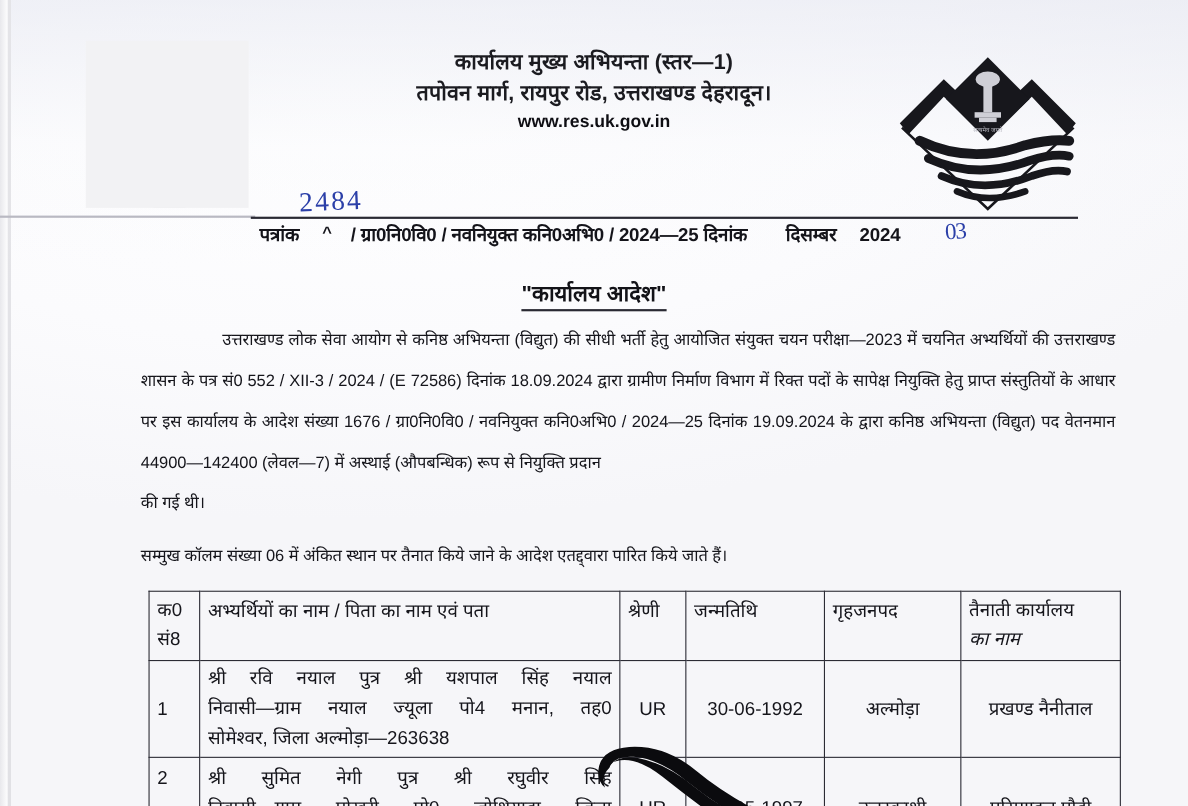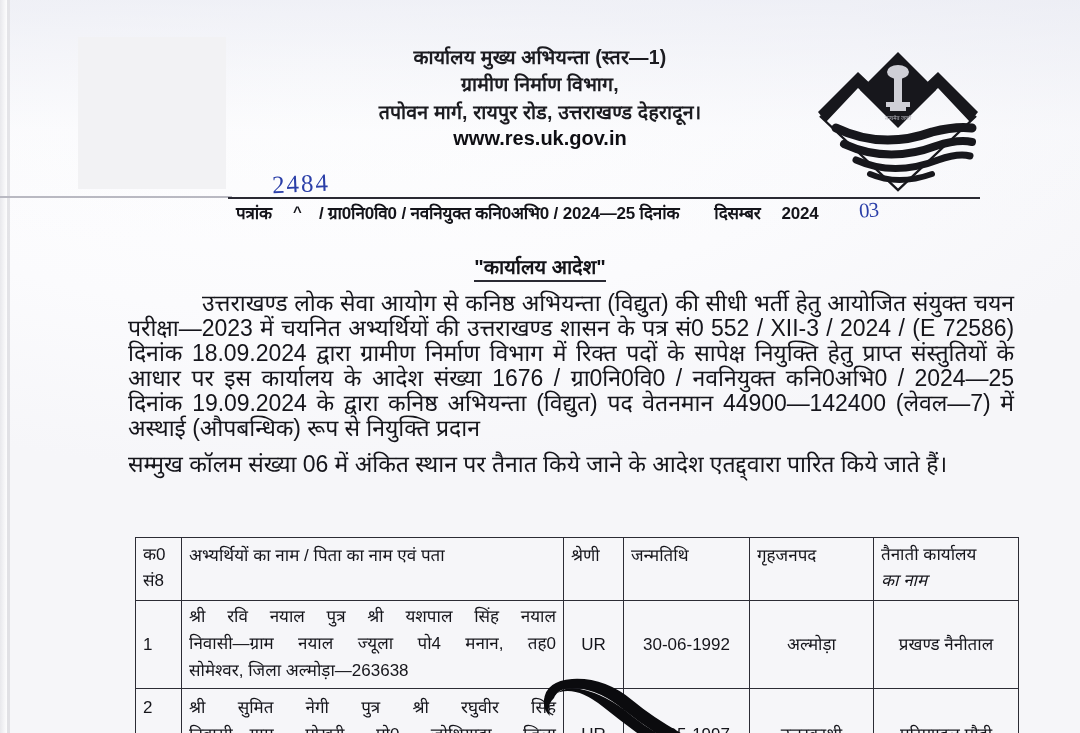--- a/index.html
+++ b/index.html
@@ -76,21 +76,21 @@
   }
   .head-l1 { font-size: 19.5px; line-height: 27px; }
   .head-l2 { font-size: 19.5px; line-height: 27px; }
   .head-l3 { font-size: 19.5px; line-height: 28px; }
   .head-l4 {
     font-size: 17.5px; line-height: 25px;
     font-weight: 700; color: #0e0e13;
     letter-spacing: -.1px;
   }
   .head-l5 {
-    font-size: 20px; line-height: 24px;
+    font-size: 16px; line-height: 24px;
     font-weight: 700; color: #0e0e13;
   }
 
   
   .hrule {
     position: absolute;
     left: 228px; top: 197px;
     width: 752px; height: 2px;
     background: #2a2a33;
   }
@@ -152,22 +152,22 @@
     padding-bottom: 2px;
   }
 
   
   .body-wrap {
     position: absolute;
     left: 128px; top: 291px;
     width: 886px;
   }
   .para {
-    font-size: 23px;
-    line-height: 25px;
+    font-size: 15px;
+    line-height: 37px;
     color: #15151b;
     text-align: justify;
     text-justify: inter-word;
     font-weight: 400;
     letter-spacing: -.05px;
   }
   .para.p1 { text-indent: 74px; }
   .para.p2 { text-indent: 78px; margin-top: 11px; }
   .para .last-line { display: block; text-indent: 0; }
 
@@ -260,21 +260,20 @@
 
       <rect x="38" y="116" width="72" height="26" rx="4" fill="#5a5a63"></rect>
       <text x="74" y="132" text-anchor="middle" font-family="Liberation Serif, serif" font-size="15" font-weight="bold" fill="#f2f2f4" letter-spacing="2">RWD</text>
       <text x="74" y="141" text-anchor="middle" font-family="Liberation Serif, serif" font-size="6" fill="#e2e2e6">ग्रा0 नि0 वि0</text>
       <rect x="62" y="142" width="28" height="9" fill="#f5f5f7" stroke="#b6b6be" stroke-width="1"></rect>
     </svg>
   </div>
 
   <div class="head-block">
     <div class="head-l1">कार्यालय मुख्य अभियन्ता (स्तर—1)</div>
-    <div class="head-l2">ग्रामीण निर्माण विभाग,</div>
     <div class="head-l3">तपोवन मार्ग, रायपुर रोड, उत्तराखण्ड देहरादून।</div>
     <div class="head-l5">www.res.uk.gov.in</div>
   </div>
 
   <div class="emblem-wrap">
     <svg viewBox="0 0 172 164" width="172" height="164">
 
       <path d="M6 80 L46 40 L86 78 L126 40 L166 80 L158 90 L126 56 L86 94 L46 56 L14 90 Z" fill="#17171c"></path>
 
       <polygon points="86,20 124,58 86,96 48,58" fill="#17171c"></polygon>
@@ -312,20 +311,21 @@
   <div class="caret-mark">^</div>
   <div class="handwrite-date">03</div>
 
   <div class="order-title">
     <span>"कार्यालय आदेश"</span>
   </div>
 
   <div class="body-wrap">
     <div class="para p1">
       <span>उत्तराखण्ड लोक सेवा आयोग से कनिष्ठ अभियन्ता (विद्युत) की सीधी भर्ती हेतु आयोजित संयुक्त चयन परीक्षा—2023 में चयनित अभ्यर्थियों की उत्तराखण्ड शासन के पत्र सं0 552 / XII-3 / 2024 / (E 72586) दिनांक 18.09.2024 द्वारा ग्रामीण निर्माण विभाग में रिक्त पदों के सापेक्ष नियुक्ति हेतु प्राप्त संस्तुतियों के आधार पर इस कार्यालय के आदेश संख्या 1676 / ग्रा0नि0वि0 / नवनियुक्त कनि0अभि0 / 2024—25 दिनांक 19.09.2024 के द्वारा कनिष्ठ अभियन्ता (विद्युत) पद वेतनमान 44900—142400 (लेवल—7) में अस्थाई (औपबन्धिक) रूप से नियुक्ति प्रदान</span>
+      <span class="last-line">की गई थी।</span>
     </div>
     <div class="para p2">
       <span class="last-line">सम्मुख कॉलम संख्या 06 में अंकित स्थान पर तैनात किये जाने के आदेश एतद्द्वारा पारित किये जाते हैं।</span>
     </div>
   </div>
 
   <table class="tbl">
     <thead>
       <tr>
         <th class="th-sno">

